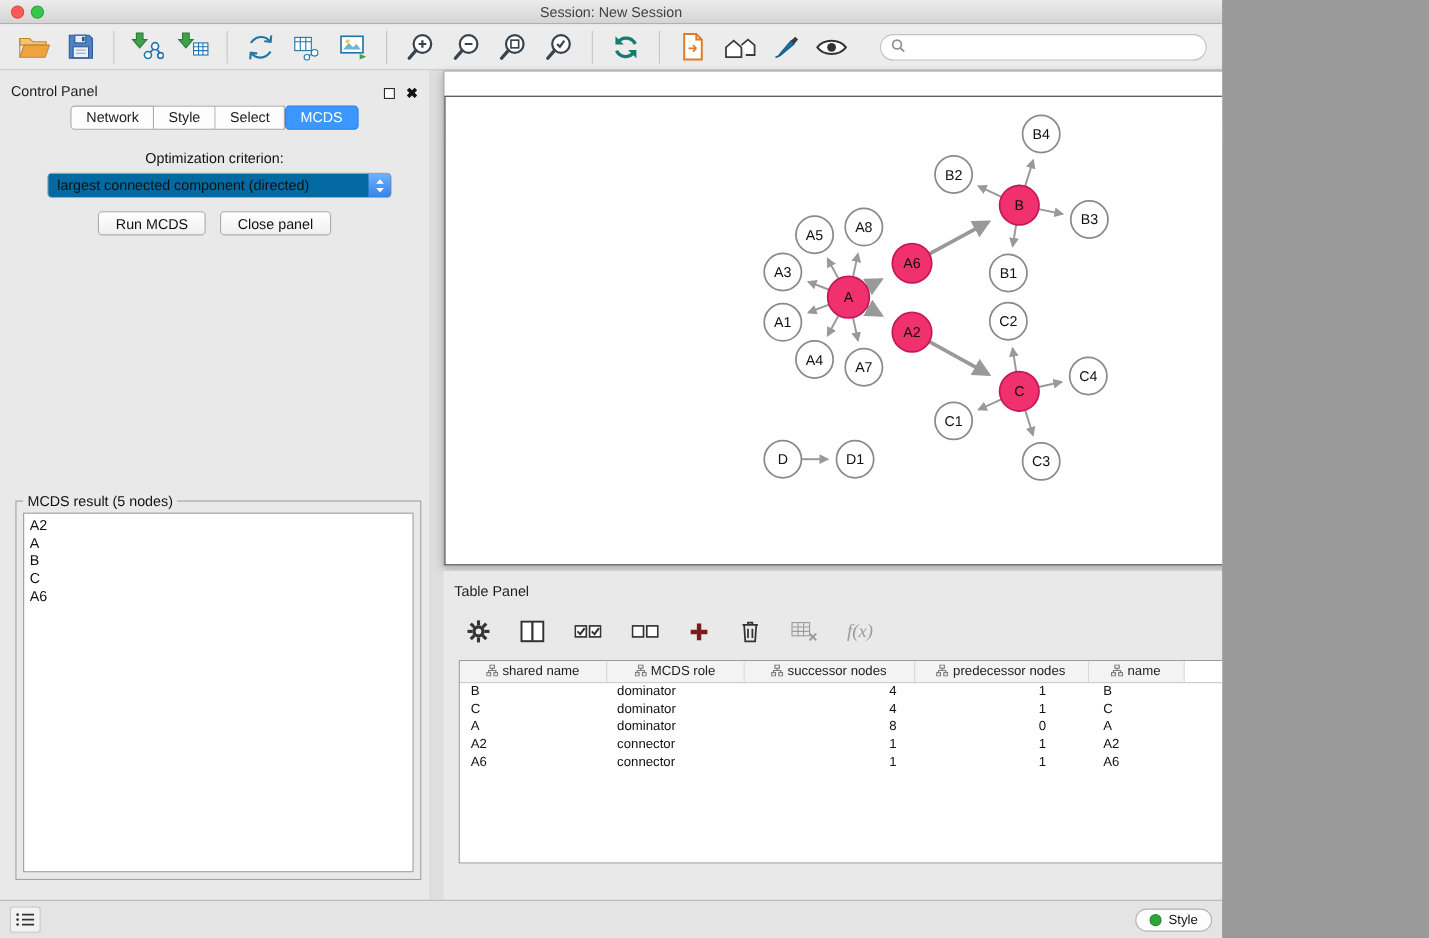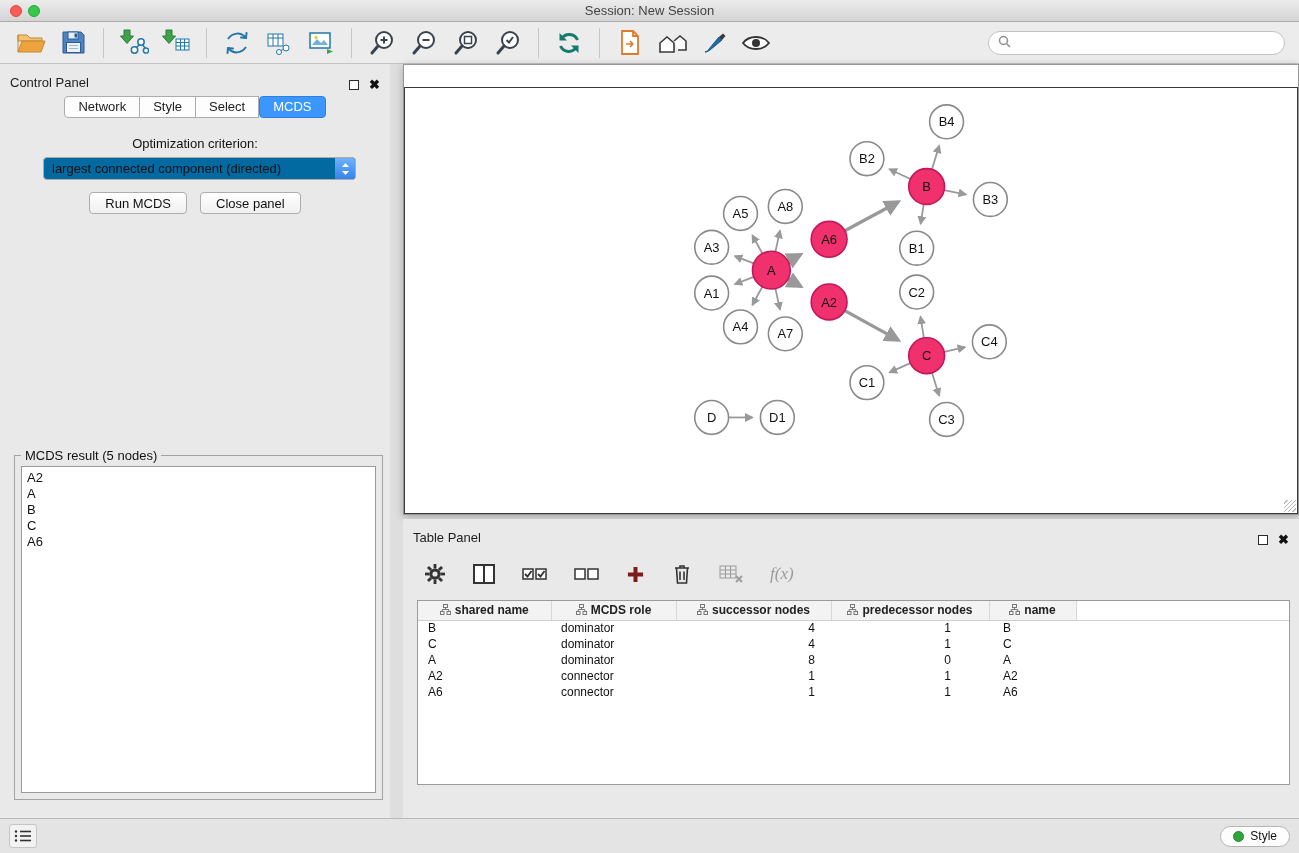--- a/index.html
+++ b/index.html
@@ -1,18 +1,18 @@
 <!DOCTYPE html>
 <html><head>
 <meta charset="utf-8">
 <style>
 *{margin:0;padding:0;box-sizing:border-box;}
 html,body{background:#9a9a9a;}
 body{font-family:"Liberation Sans",sans-serif;}
-.app{position:relative;width:1299px;height:853px;background:#DEDEDE;overflow:hidden;font-size:13px;color:#111;}
+.app{position:relative;width:1111px;height:853px;background:#DEDEDE;overflow:hidden;font-size:13px;color:#111;}
 
 
 .titlebar{position:absolute;top:0;left:0;right:0;height:22px;background:linear-gradient(#ECECEC,#D4D4D4);border-bottom:1px solid #ABABAB;}
 .titlebar .title{line-height:21px;text-align:center;font-size:13px;color:#434343;}
 .lights{position:absolute;left:10px;top:5px;display:flex;gap:6px;}
 .light{width:12px;height:12px;border-radius:50%;}
 .light.red{background:#FC5B57;border:1px solid #E2463F;}
 .light.yellow{background:#FDBC40;border:1px solid #DFA023;}
 .light.green{background:#35C84A;border:1px solid #2BA435;}
 
@@ -53,21 +53,21 @@
 .network-canvas{position:absolute;top:22px;left:0;right:0;bottom:0;background:#fff;border:1px solid #3a3a3a;}
 .network-canvas svg{width:100%;height:100%;display:block;}
 .gripper{position:absolute;right:1px;bottom:1px;width:12px;height:12px;background:repeating-linear-gradient(135deg,transparent 0 2px,#B9B9B9 2px 3px);}
 
 
 .table-panel{position:absolute;left:403px;top:519px;width:896px;height:299px;background:#E9E9E9;}
 .table-toolbar{position:absolute;top:36px;left:14px;right:8px;height:38px;display:flex;align-items:center;gap:27px;padding:0 7px;}
 .tt-btn{display:flex;align-items:center;justify-content:center;}
 .table-wrap{position:absolute;left:14px;top:81px;width:873px;height:185px;background:#fff;border:1px solid #9B9B9B;overflow:hidden;}
 table{border-collapse:collapse;width:100%;font-size:12px;table-layout:fixed;}
-th{background:#F3F3F3;border-right:1px solid #D8D8D8;border-bottom:1px solid #CFCFCF;height:19px;font-weight:bold;text-align:center;white-space:nowrap;overflow:hidden;color:#222;}
+th{background:#F3F3F3;border-right:1px solid #D8D8D8;border-bottom:1px solid #CFCFCF;height:19px;font-weight:normal;text-align:center;white-space:nowrap;overflow:hidden;color:#222;}
 th svg{vertical-align:-1px;margin-right:4px;}
 th.cfill{background:#fff;border-right:none;}
 td{height:16px;white-space:nowrap;overflow:hidden;color:#111;}
 .c0{width:133px;} .c1{width:125px;} .c2{width:155px;} .c3{width:158px;} .c4{width:87px;}
 td.c0{padding-left:10px;} td.c1{padding-left:10px;}
 td.c2{text-align:right;padding-right:16px;} td.c3{text-align:right;padding-right:38px;}
 td.c4{padding-left:14px;}
 .table-tabs{position:absolute;bottom:8px;left:0;right:0;display:flex;justify-content:center;}
 .table-tab{height:21px;line-height:19px;padding:0 12px;border:1px solid #ABABAB;border-left:none;background:#FDFDFD;font-size:12.5px;color:#222;}
 .table-tab:first-child{border-left:1px solid #ABABAB;border-radius:3px 0 0 3px;}

